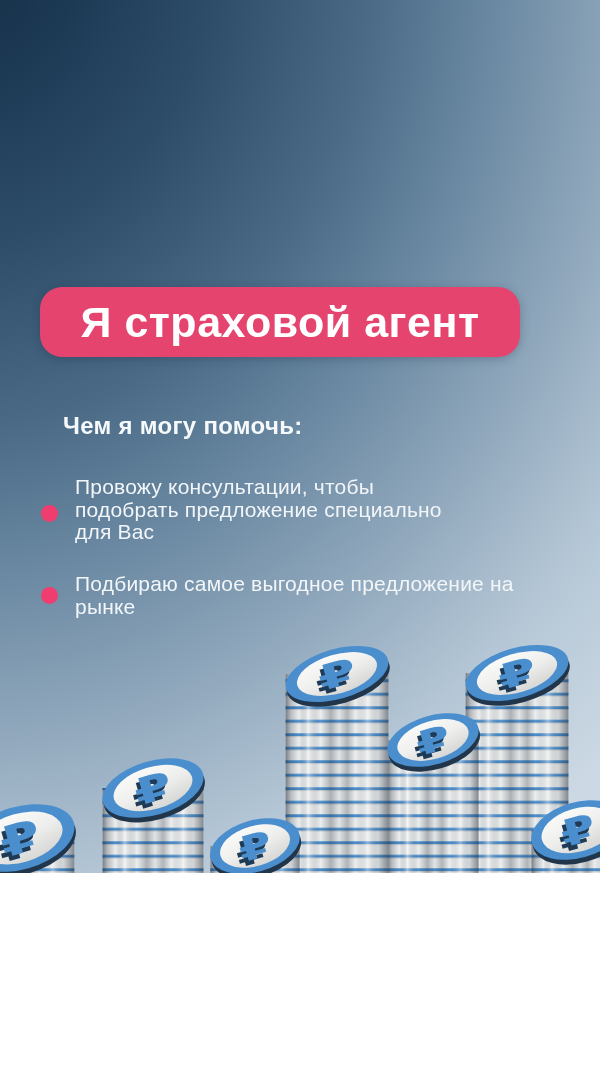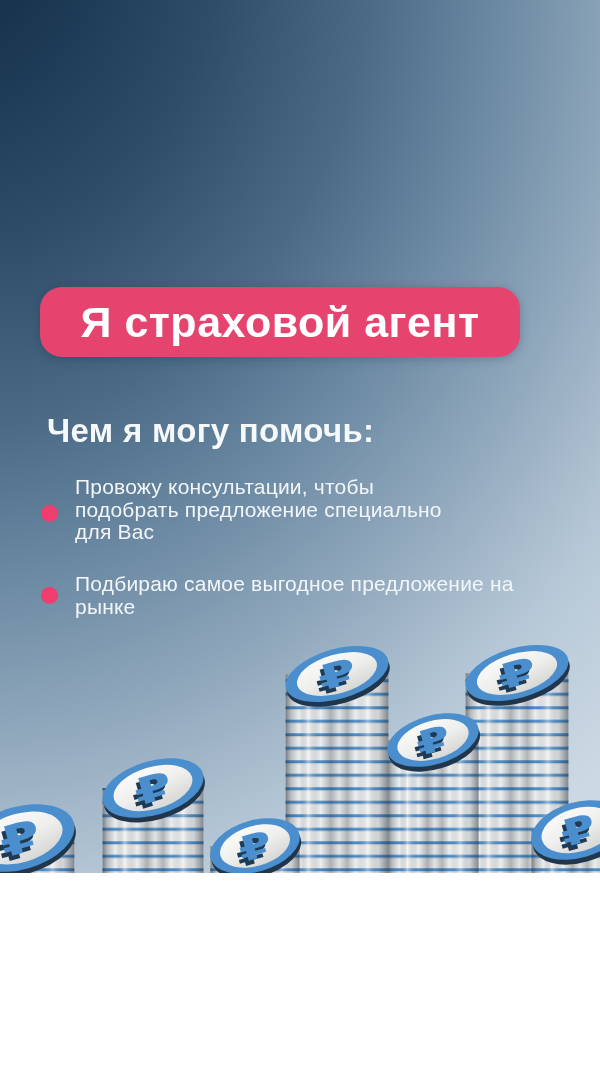--- a/index.html
+++ b/index.html
@@ -18,22 +18,22 @@
     background:#e5446f;
     border-radius:22px;
     display:flex;align-items:center;justify-content:center;
     box-shadow:0 2px 10px rgba(20,35,55,.25);
   }
   .badge span{
     color:#ffffff;font-size:43px;font-weight:700;letter-spacing:.5px;
     white-space:nowrap;
   }
   .heading{
-    position:absolute;left:47px;top:412px;margin:0;
-    color:#f6f9fb;font-size:33px;font-weight:700;letter-spacing:.3px;
+    position:absolute;left:63px;top:412px;margin:0;
+    color:#f6f9fb;font-size:24px;font-weight:700;letter-spacing:.3px;
   }
   .bullet{
     position:absolute;left:75px;
     color:#f2f6f9;font-size:21px;font-weight:400;
     line-height:22.5px;letter-spacing:.2px;
   }
   .bullet .dot{
     position:absolute;left:-34px;
     width:17px;height:17px;border-radius:50%;
     background:#ee3d6e;

